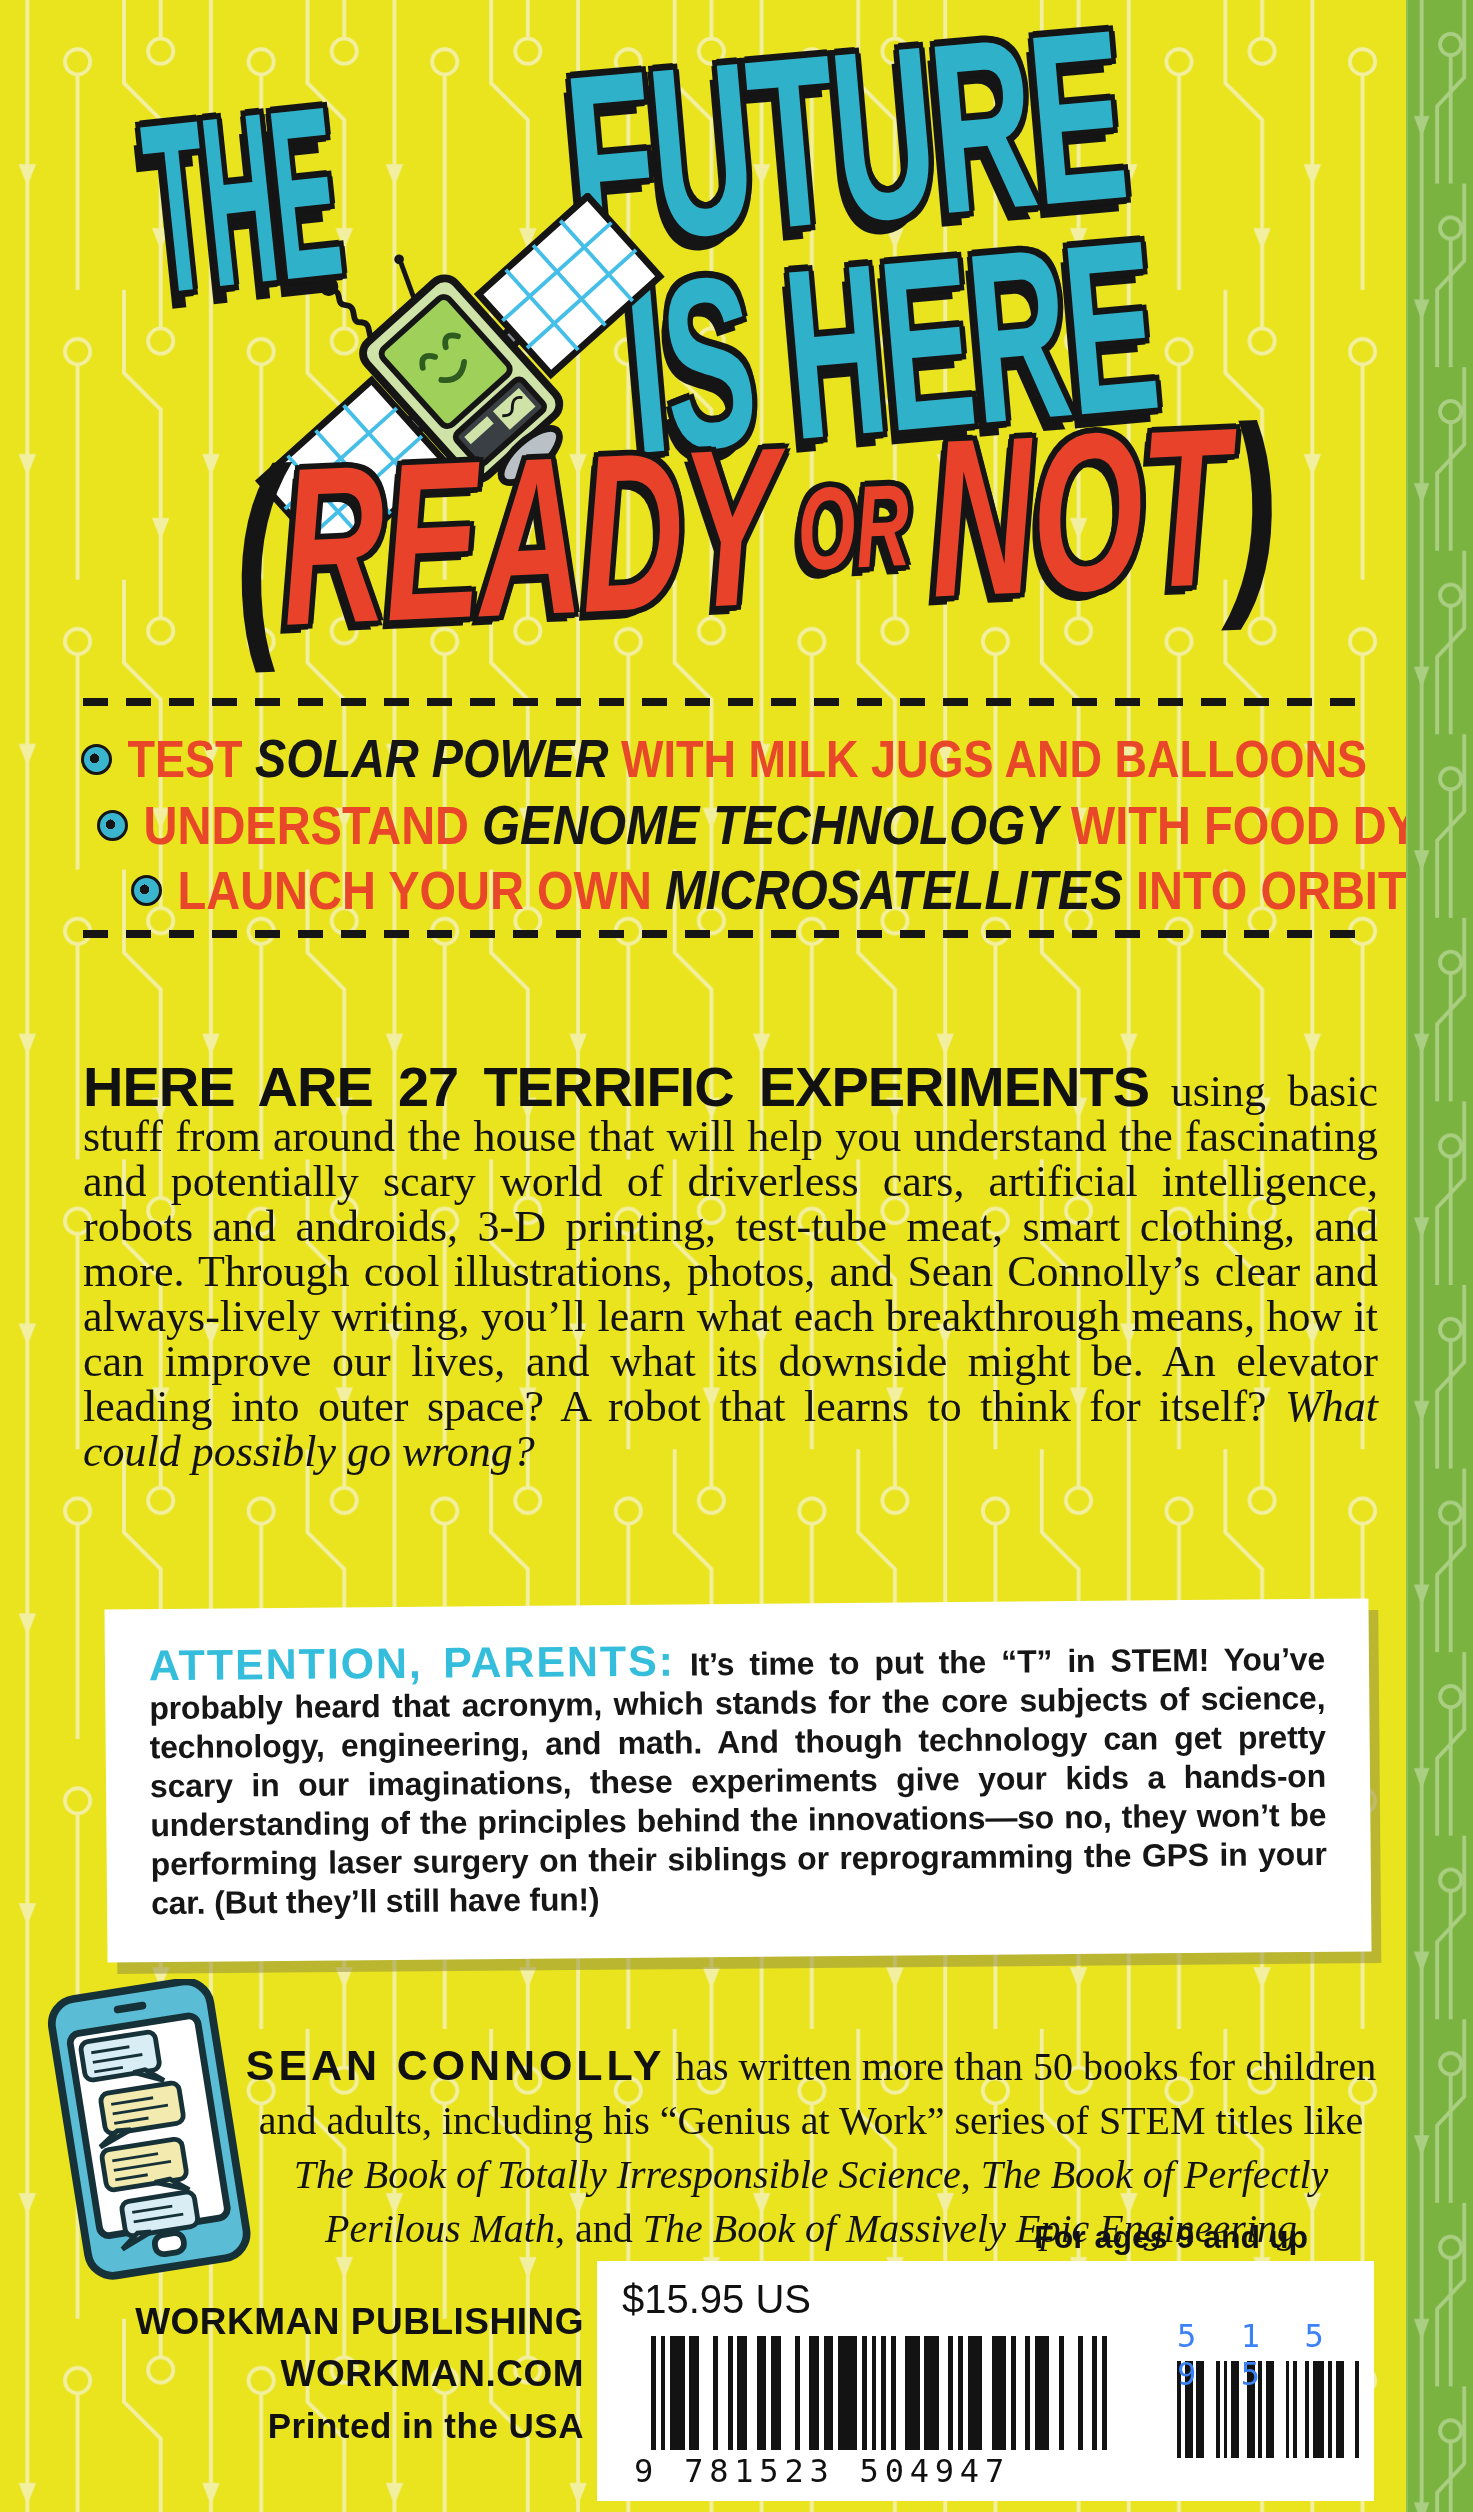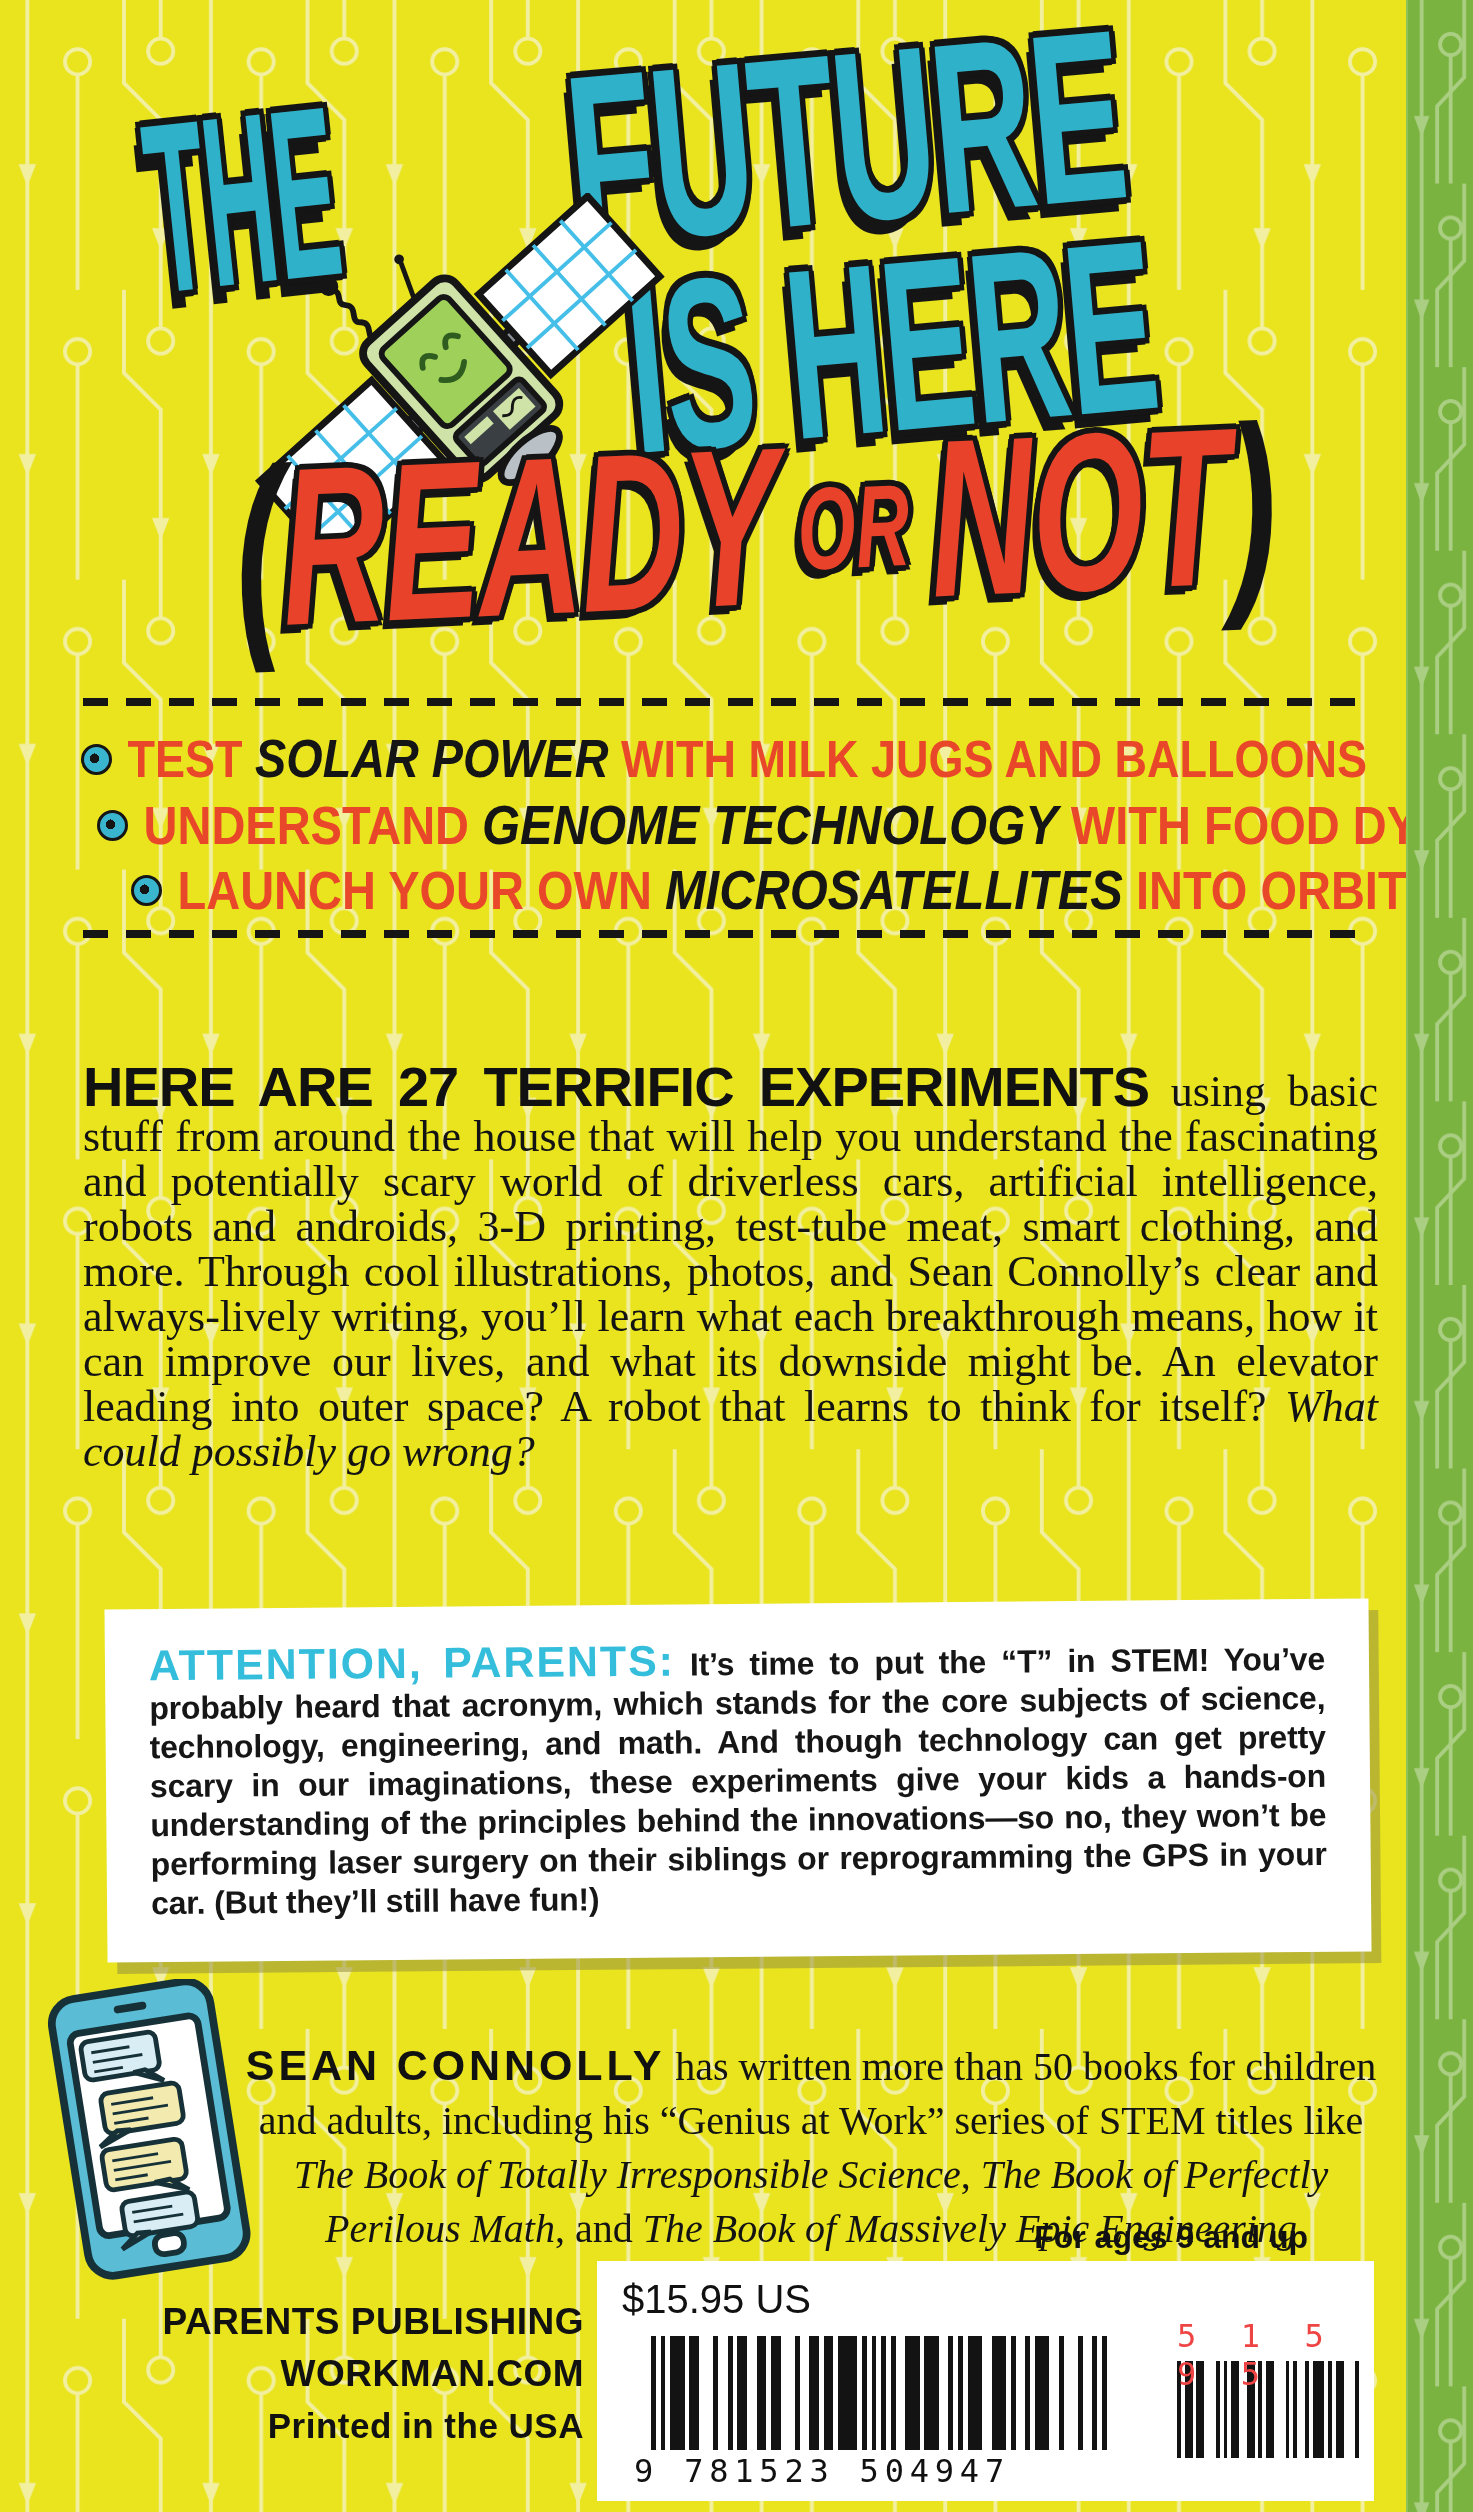--- a/index.html
+++ b/index.html
@@ -55,21 +55,21 @@
   .pub .small{font-size:35px;}
   .bcbox{position:absolute;left:597px;top:2261px;width:777px;height:240px;background:#ffffff;}
   .price{position:absolute;left:25px;top:15.5px;font-size:40px;color:#111;}
   .isbn{position:absolute;left:317px;top:15.5px;font-size:40px;color:#111;}
   .bars{position:absolute;display:flex;}
   .bars i{display:block;height:100%;}
   .bars .bar{background:#131313;}
   .bc-main{left:54px;top:75px;width:459px;height:114px;}
   .bc-addon{left:580px;top:100px;width:182px;height:97px;}
   .bc-digits{position:absolute;left:37px;top:191px;font-family:"DejaVu Sans Mono",monospace;font-size:32px;letter-spacing:5.8px;color:#111;}
-  .bc-addon-digits{position:absolute;left:580px;top:56px;font-family:"DejaVu Sans Mono",monospace;font-size:32px;letter-spacing:12.6px;color:#ef4444;}
+  .bc-addon-digits{position:absolute;left:580px;top:56px;font-family:"DejaVu Sans Mono",monospace;font-size:32px;letter-spacing:12.6px;color:#3b82f6;}
 </style>
 </head>
 <body>
 
 <div class="cover">
 
   <svg class="bg-svg" width="1474" height="2512" viewBox="0 0 1525 2600">
     <defs>
       <pattern id="cpy" width="190" height="300" patternUnits="userSpaceOnUse">
         <g fill="none" stroke="#f2efa0" stroke-width="4">
@@ -209,21 +209,21 @@
           <path d="M76 238 h42 M76 248 h52"></path>
         </g>
       </g>
     </svg>
 
     <p class="bio"><span class="name">SEAN CONNOLLY</span><span> has written more than 50 books for children and adults, including his “Genius at Work” series of STEM titles like </span><span class="it">The Book of Totally Irresponsible Science</span><span>, </span><span class="it">The Book of Perfectly Perilous Math</span><span>, and </span><span class="it">The Book of Massively Epic Engineering Disasters</span><span>.</span></p>
 
     <div class="ages">For ages 9 and up</div>
 
     <div class="pub">
-      <div>PARENTS PUBLISHING</div>
+      <div>WORKMAN PUBLISHING</div>
       <div>WORKMAN.COM</div>
       <div class="small">Printed in the USA</div>
     </div>
 
     <div class="bcbox">
       <span class="price">$15.95 US</span>
       <div class="bars bc-main" id="bc-main">
           <i class="bar" style="width: 4.8px;"></i>
           <i style="width: 4.8px;"></i>
           <i class="bar" style="width: 4.8px;"></i>

